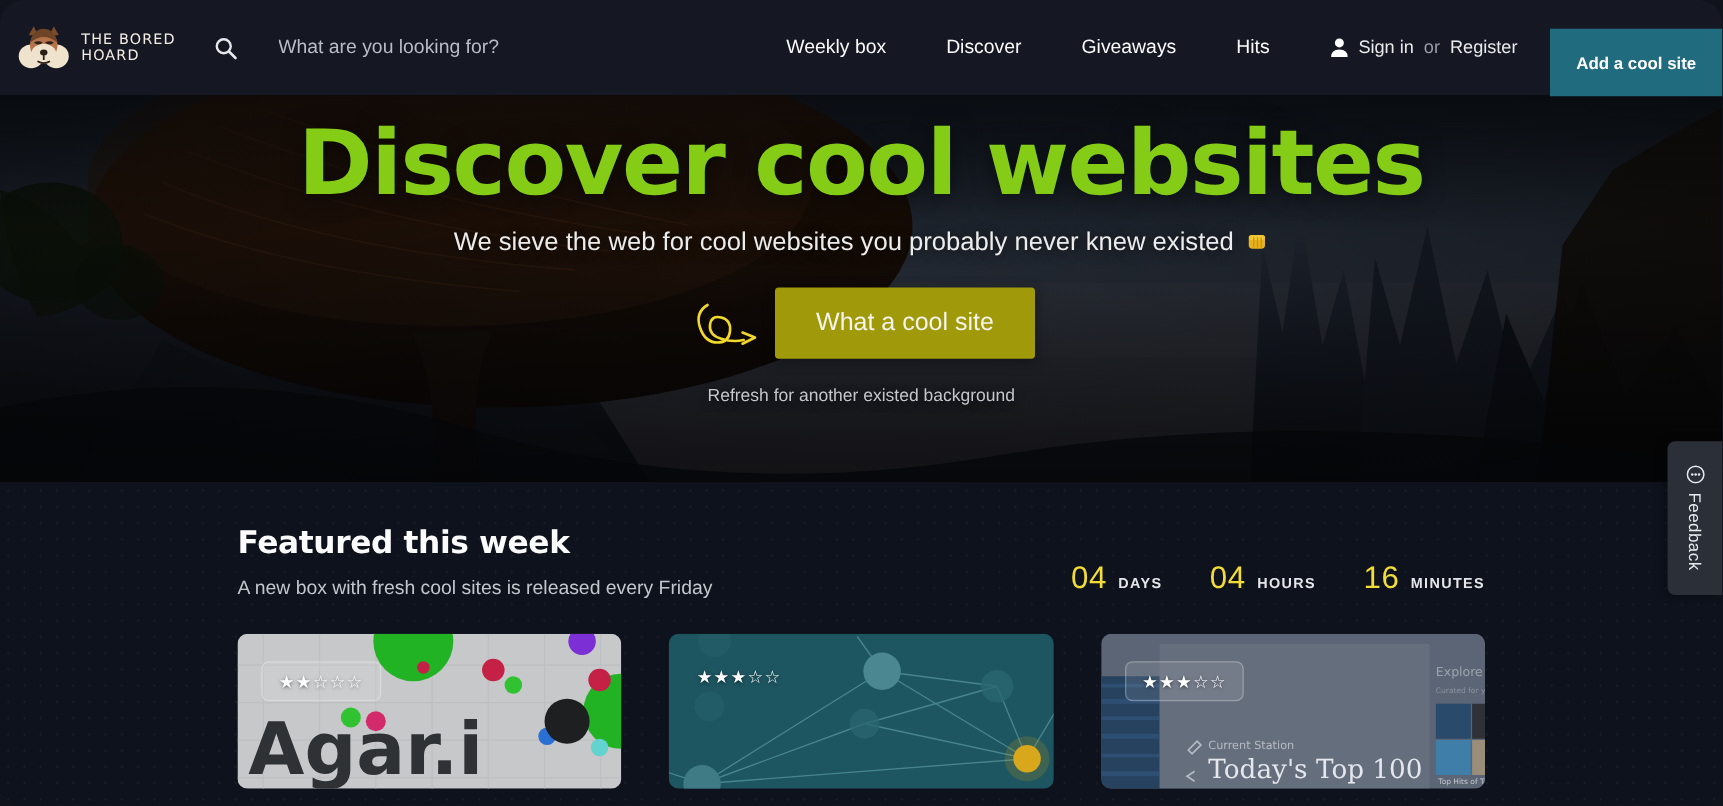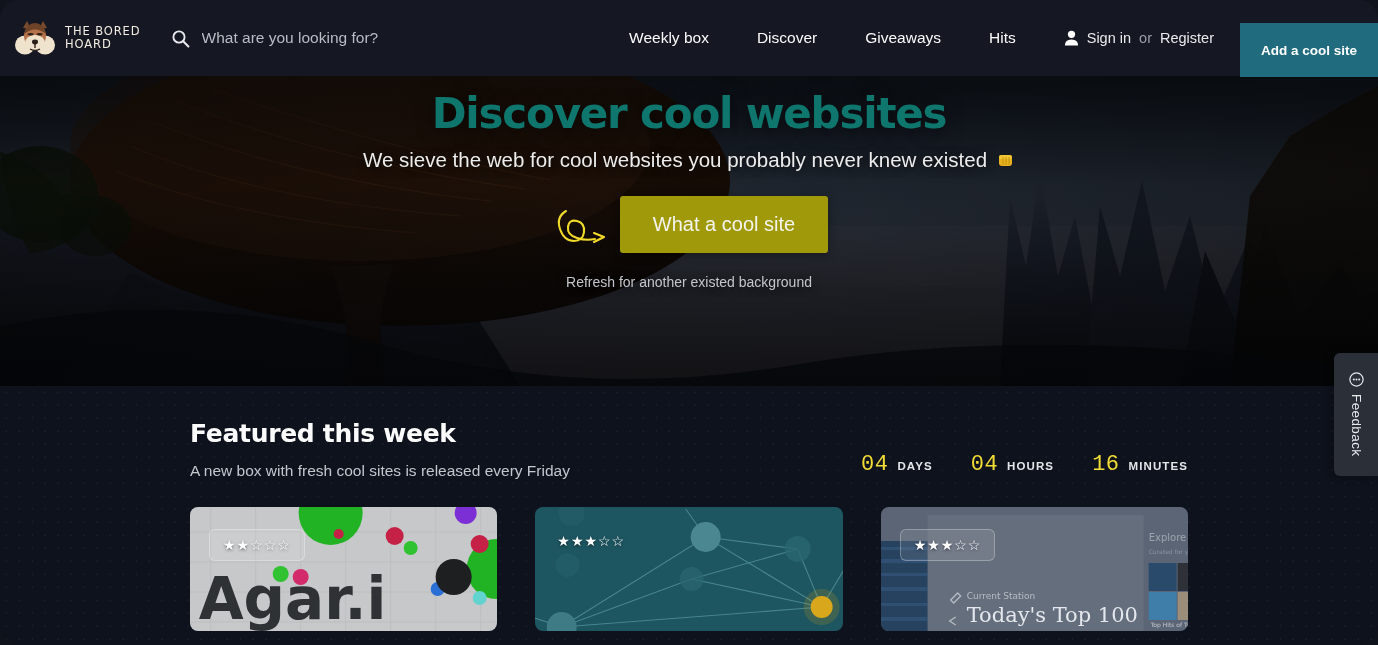--- a/index.html
+++ b/index.html
@@ -30,21 +30,21 @@
     text-transform: uppercase;
   }
   .brand-text span { display: block; white-space: nowrap; }
 
   .search { display: flex; align-items: center; gap: 12px; margin-left: 30px; flex: 0 0 auto; }
   .search-icon { width: 19px; height: 19px; display: block; }
   .search-input {
     background: transparent; border: 0; outline: none;
     color: #cfd2d8; font-size: 15.5px;
     font-family: "Liberation Sans", sans-serif;
-    width: 330px; padding: 0;
+    width: 330px; padding: 0; margin-left: 21px;
   }
   .search-input::placeholder { color: #b9bcc4; opacity: 1; }
 
   .nav { margin-left: auto; display: flex; align-items: center; }
   .nav-link {
     color: #fafafa; font-size: 15.5px; text-decoration: none;
     padding: 0 24px; white-space: nowrap; cursor: pointer;
   }
   .account { display: flex; align-items: center; gap: 8px; padding: 0 16px 0 24px; white-space: nowrap; cursor: pointer; }
   .person-icon { width: 15px; height: 16px; display: block; }
@@ -72,22 +72,22 @@
       radial-gradient(ellipse 70% 60% at 50% 45%, rgba(0,0,0,.28), rgba(0,0,0,.55) 100%),
       linear-gradient(180deg, rgba(5,7,11,.45) 0%, rgba(5,7,11,.15) 35%, rgba(7,9,14,.62) 100%);
   }
   .hero-inner {
     position: relative; z-index: 5;
     height: 100%; display: flex; flex-direction: column;
     align-items: center; padding-top: 14px;
   }
   .hero-title {
     font-family: "DejaVu Sans", sans-serif;
-    font-size: 42px; font-weight: 700; letter-spacing: -1.2px;
-    color: #0f766e; line-height: 1.12;
+    font-size: 72px; font-weight: 700; letter-spacing: -1.2px;
+    color: #84cc16; line-height: 1.12;
     text-shadow: 0 2px 18px rgba(0,0,0,.55);
   }
   .hero-sub {
     margin-top: 11px;
     font-size: 20.5px; color: #ececec;
     text-shadow: 0 1px 10px rgba(0,0,0,.6);
     display: flex; align-items: center; gap: 9px;
   }
   .fist-emoji { width: 19px; height: 19px; display: inline-block; }
   .cta-row { margin-top: 24px; display: flex; align-items: center; gap: 14px; position: relative; }
@@ -118,21 +118,21 @@
   .feat-left { flex: 0 0 auto; }
   .feat-title {
     font-family: "DejaVu Sans", sans-serif;
     font-size: 25px; font-weight: 700; color: #fbfbfb;
     letter-spacing: -.3px;
   }
   .feat-desc { margin-top: 14px; font-size: 15.5px; color: #c2c6cd; }
   .countdown { margin-left: auto; display: flex; align-items: baseline; gap: 0; padding-bottom: 3px; }
   .cd-unit { display: flex; align-items: baseline; gap: 9px; margin-left: 38px; }
   .cd-unit:first-child { margin-left: 0; }
-  .cd-num { font-size: 22px; color: #f2dc36; font-weight: 400; letter-spacing: .5px; font-family: Liberation Mono, monospace; }
+  .cd-num { font-size: 25px; color: #f2dc36; font-weight: 400; letter-spacing: .5px; }
   .cd-lab { font-size: 11.5px; color: #e4e6ea; letter-spacing: 1.1px; font-weight: 700; }
 
   
   .cards {
     position: absolute; left: 190px; right: 190px; top: 121px;
     display: flex; gap: 38px;
   }
   .card {
     flex: 1 1 0; height: 124px;
     border-radius: 8px; overflow: hidden; position: relative;

